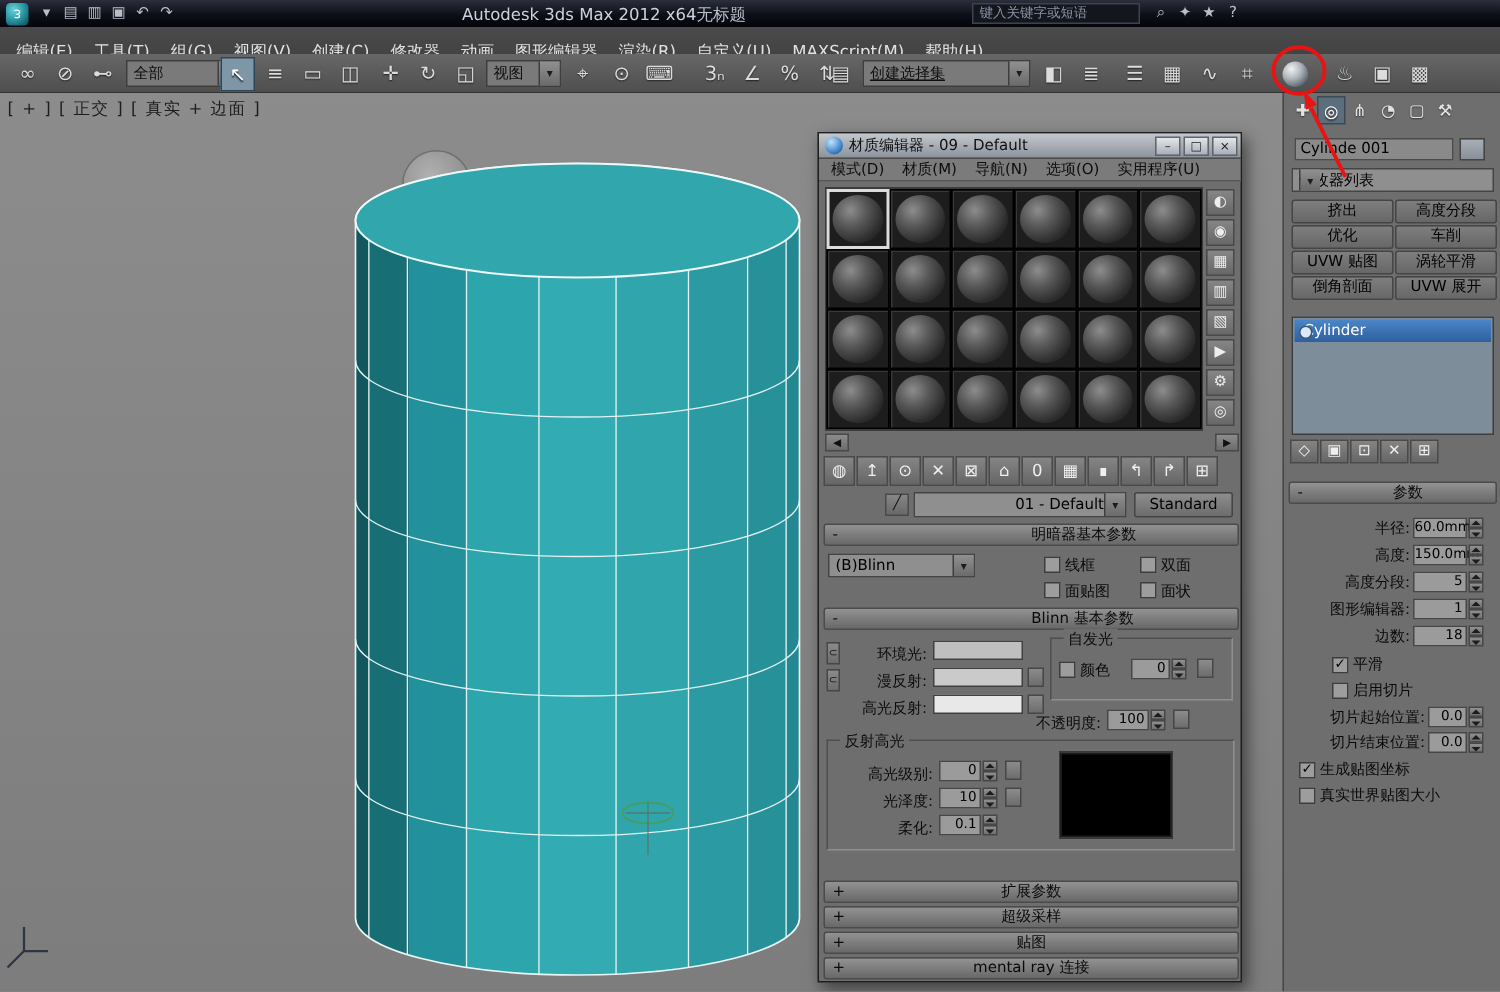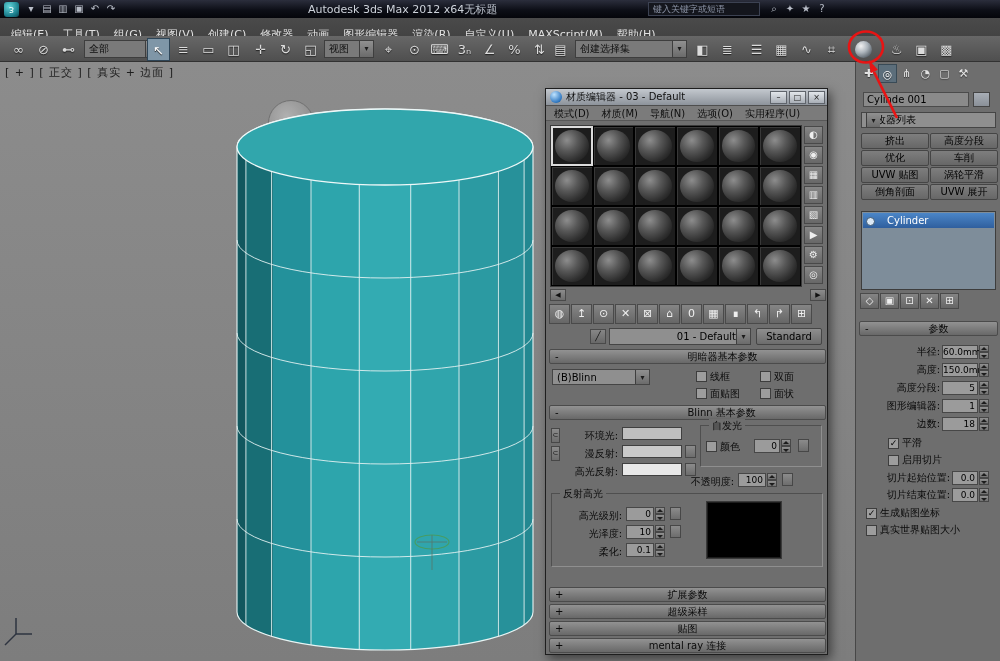--- a/index.html
+++ b/index.html
@@ -89,21 +89,21 @@
 .cmd-panel *{position:absolute}
 .cp-tabs{left:3px;top:2px;display:flex}
 .cp-tabs .cp-tab{position:static;width:19px;height:19px;text-align:center;line-height:19px;color:#e2e2e2;font-size:11px;text-shadow:0 1px 1px #333}
 .cp-tabs .cp-tab.active{background:#5c6e7b;border:1px solid #394a56;color:#fff}
 .obj-name{left:7px;top:30px;width:106px;height:15px;background:#8a8a8a;border:1px solid #4b4b4b;color:#000;font-size:10px;line-height:13px;padding-left:3px}
 .obj-color{left:117px;top:30px;width:17px;height:15px;background:linear-gradient(#a8aeb6,#8a9098);border:1px solid #444}
 .mod-list{left:5px;top:50px;width:135px;height:16px}
 .mod-btns{left:5px;top:71px;width:147px;display:grid;grid-template-columns:68px 68px;gap:1px}
 .mod-btns .mod-btn{position:static;height:16px;background:linear-gradient(#7e7e7e,#676767);border:1px solid #454545;border-radius:2px;color:#000;font-size:10px;text-align:center;line-height:14px;white-space:nowrap;overflow:hidden}
 .stack{left:5px;top:149px;width:135px;height:79px;background:#7e8d9a;border:1px solid #3d3d3d}
-.stack-item{left:1px;top:1px;right:1px;height:15px;background:linear-gradient(#4b86c8,#2f5f9e);color:#fff;font-size:10px;line-height:15px;padding-left:24px}
+.stack-item{left:1px;top:1px;right:1px;height:15px;background:linear-gradient(#4b86c8,#2f5f9e);color:#fff;font-size:10px;line-height:15px;padding-left:6px}
 .stack-item::before{content:"";position:absolute;left:3px;top:4px;width:7px;height:7px;border-radius:50%;background:#dce9f6;border:1px solid #3d5872}
 .stack-tools{left:4px;top:231px;display:flex}
 .stack-tools .stk-icon{position:static;width:19px;height:16px;margin-right:1px;background:linear-gradient(#848484,#666);border:1px solid #4a4a4a;color:#eee;font-size:10px;text-align:center;line-height:14px}
 .cp-rollout{left:3px;top:259px;width:139px;height:15px;background:linear-gradient(#929292,#686868);border:1px solid #4b4b4b;border-radius:2px;font-size:10px;color:#0a0a0a;text-align:center;line-height:13px}
 .cp-rollout .rsign{position:absolute;left:5px;top:0}
 .prow{left:0;width:145px;height:16px;display:flex;justify-content:flex-end;align-items:center;padding-right:12px}
 .prow *{position:static}
 .plabel{font-size:10px;color:#0a0a0a;margin-right:2px;white-space:nowrap}
 .cbrow{display:flex;align-items:center;height:14px}
 .cbrow *{position:static}
@@ -177,30 +177,30 @@
       <div class="tb-dropdown" style="width: 50px;">
         <div class="dd-label" style="position: static;">视图</div>
         <div class="dd-arrow" style="position: static;">▾</div>
       </div>
       <div class="tb-icon">⌖</div>
     </div>
     <div class="tb-group" style="left: 402px;">
       <div class="tb-icon">⊙</div>
       <div class="tb-icon">⌨</div>
     </div>
-    <div class="tb-group" style="left: 452px;">
+    <div class="tb-group" style="left: 464px;">
       <div class="tb-icon">3ₙ</div>
       <div class="tb-icon">∠</div>
       <div class="tb-icon">%</div>
       <div class="tb-icon">⇅</div>
     </div>
     <div class="tb-group" style="left: 548px;">
       <div class="tb-icon">▤</div>
       <div class="tb-dropdown" style="width: 112px;">
-        <div class="dd-label" style="position: static;">创建选择集</div>
+        <div class="dd-label" style="position: static; text-decoration: underline;">创建选择集</div>
         <div class="dd-arrow" style="position: static;">▾</div>
       </div>
     </div>
     <div class="tb-group" style="left: 690px;">
       <div class="tb-icon">◧</div>
       <div class="tb-icon">≣</div>
     </div>
     <div class="tb-group" style="left: 744px;">
       <div class="tb-icon">☰</div>
       <div class="tb-icon">▦</div>
@@ -272,21 +272,21 @@
       <line x1="16" y1="572" x2="16" y2="556"></line>
       <line x1="16" y1="572" x2="32" y2="572"></line>
       <line x1="16" y1="572" x2="5" y2="583"></line>
     </g>
   </svg>
 </div>
 
 <div class="mat-editor">
   <div class="me-titlebar">
     <div class="me-title-icon"></div>
-    <div class="me-title">材质编辑器 - 03 - Default</div>
+    <div class="me-title">材质编辑器 - 09 - Default</div>
     <div class="me-winbtn">–</div>
     <div class="me-winbtn">□</div>
     <div class="me-winbtn">×</div>
   </div>
   <div class="me-menubar">
       <div class="me-menu-item">模式(D)</div>
       <div class="me-menu-item">材质(M)</div>
       <div class="me-menu-item">导航(N)</div>
       <div class="me-menu-item">选项(O)</div>
       <div class="me-menu-item">实用程序(U)</div>

